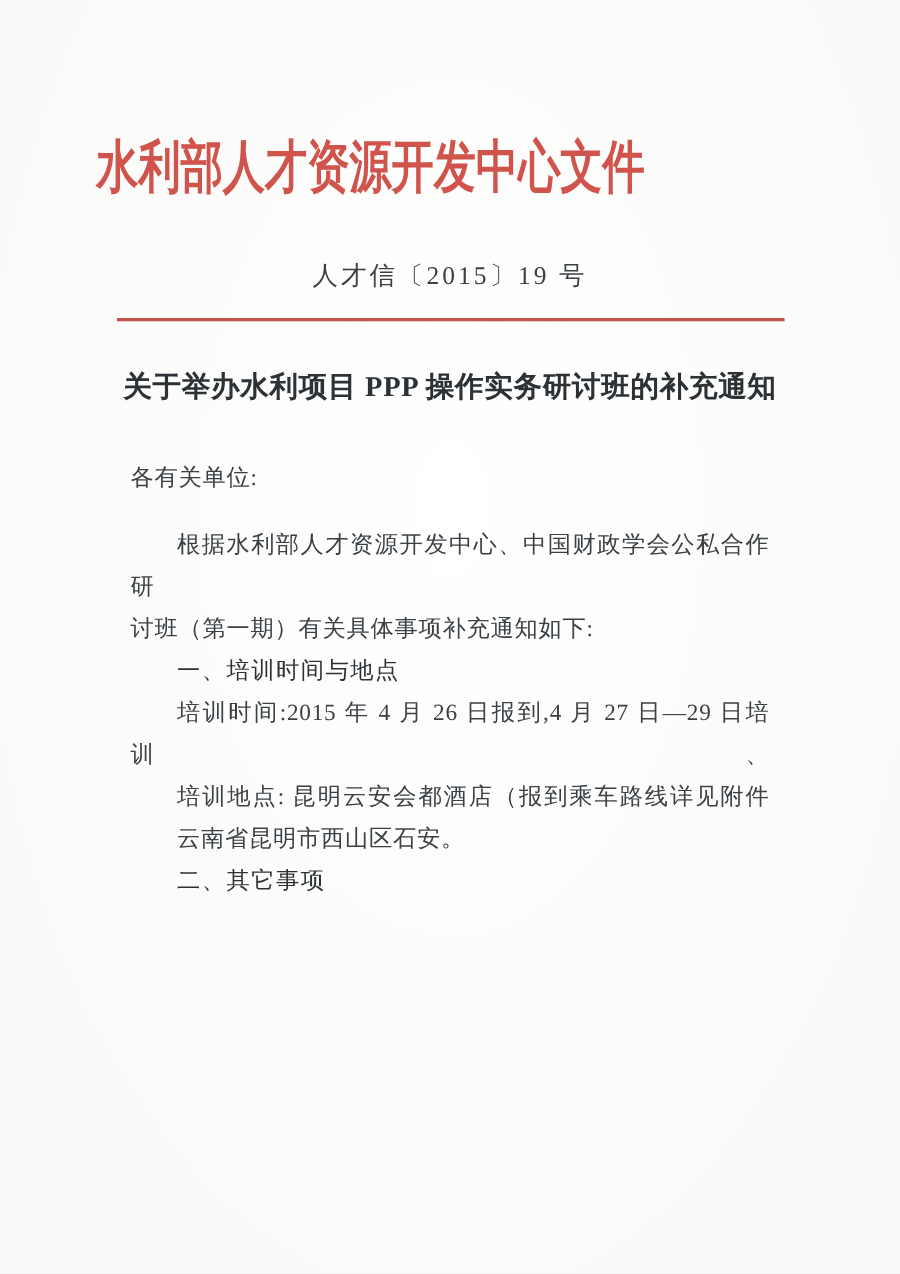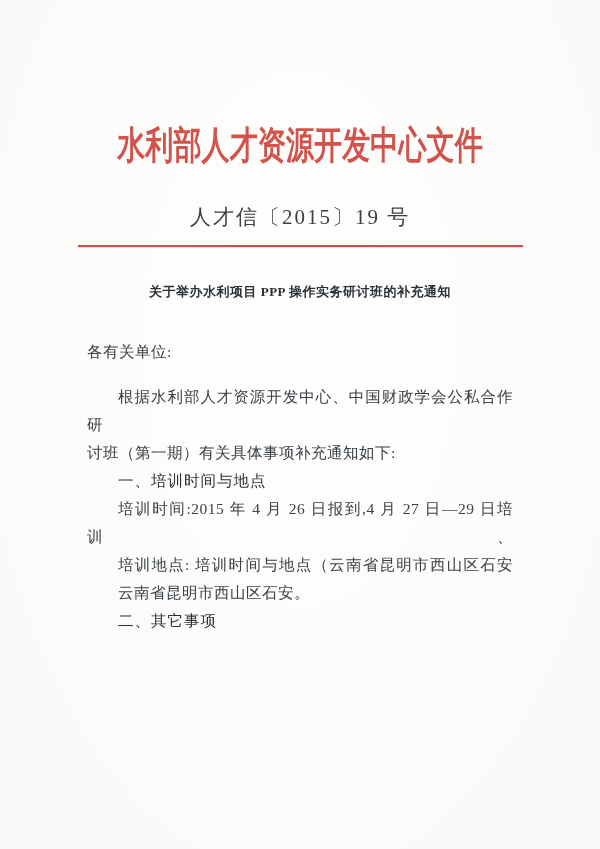--- a/index.html
+++ b/index.html
@@ -15,51 +15,51 @@
     position: relative;
     width: 600px;
     height: 849px;
     margin: 0 auto;
     background: var(--paper);
     background-image: radial-gradient(ellipse at 50% 40%, rgba(255,255,255,0.9), rgba(240,240,238,0.35));
     font-family: "Liberation Serif", "DejaVu Serif", serif;
     color: var(--ink);
     overflow: hidden;
   }
-  .doc-header { padding-top: 120px; text-align: center; }
+  .doc-header { padding-top: 87px; }
   .doc-title {
     display: inline-block;
     color: var(--title-red);
     font-weight: bold;
     font-size: 38px;
     line-height: 50px;
     letter-spacing: 0px;
     white-space: nowrap;
     transform: scaleX(0.74);
     transform-origin: center;
   }
   .doc-number {
     margin-top: 37px;
     text-align: center;
-    font-size: 21px;
+    font-size: 17px;
     line-height: 20px;
     color: var(--ink);
     letter-spacing: 2px;
   }
   .red-rule {
     width: 445px;
     height: 2px;
     margin: 18px auto 0 auto;
     background: var(--rule-red);
     box-shadow: 0 0.5px 0 rgba(196,82,77,0.4);
   }
   .subject {
     margin-top: 33px;
     text-align: center;
-    font-size: 13px;
+    font-size: 19px;
     line-height: 24px;
     font-weight: bold;
     color: var(--ink-dark);
     letter-spacing: 0.5px;
   }
   .body-block {
     width: 426px;
     margin: 34px auto 0 auto;
     font-size: 15.5px;
     letter-spacing: 0.5px;
@@ -91,19 +91,19 @@
 
   <div class="subject">关于举办水利项目 PPP 操作实务研讨班的补充通知</div>
 
   <div class="body-block">
     <div class="salutation body-line">各有关单位:</div>
     <div>
         <div class="body-line indent justify">根据水利部人才资源开发中心、中国财政学会公私合作研</div>
         <div class="body-line">讨班（第一期）有关具体事项补充通知如下:</div>
         <div class="body-line indent bold">一、培训时间与地点</div>
         <div class="body-line indent justify">培训时间:2015 年 4 月 26 日报到,4 月 27 日—29 日培训、</div>
-        <div class="body-line indent justify">培训地点: 培训时间与地点（云南省昆明市西山区石安</div>
+        <div class="body-line indent justify">培训地点: 昆明云安会都酒店（报到乘车路线详见附件</div>
         <div class="body-line indent">云南省昆明市西山区石安。</div>
         <div class="body-line indent bold">二、其它事项</div>
       </div>
   </div>
 
 </div>
 
 </body></html>

